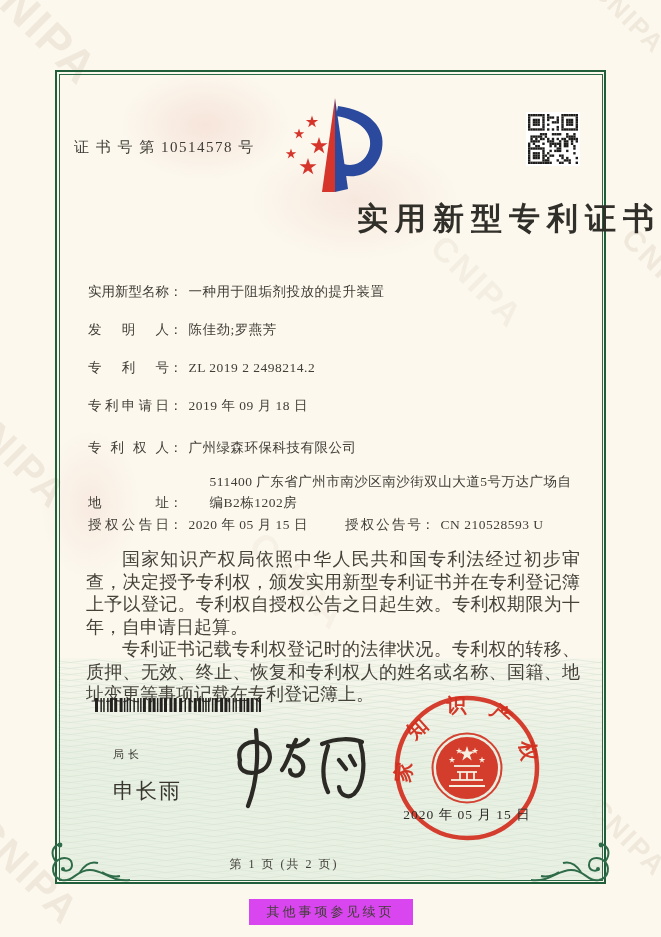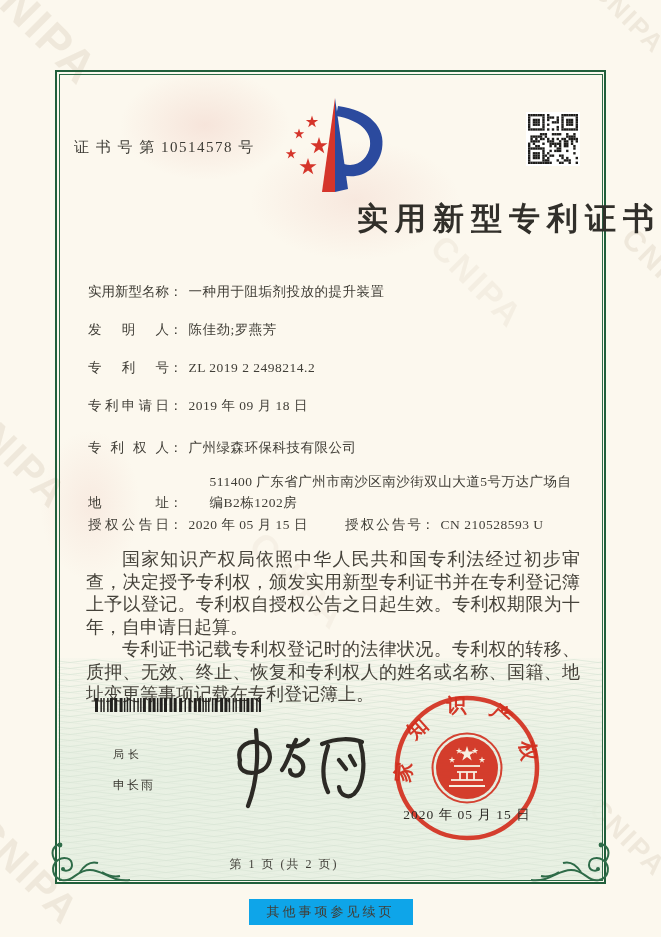--- a/index.html
+++ b/index.html
@@ -42,30 +42,30 @@
   .gpair2 .flabel{width:76px;}
   
   .paras{left:86px; top:548px; width:494px; font-size:18px; line-height:22.5px;
     color:#45423a; text-align:justify; z-index:2;}
   .paras p{margin:0; text-indent:2em;}
   
   .waves{left:58px; top:658px; width:545px; height:222px; z-index:0;
     background:linear-gradient(180deg, rgba(233,241,229,.2), rgba(229,239,225,.85) 45%);}
   .barcode{left:95px; top:698px; z-index:2; line-height:0;}
   .officer-title{left:113px; top:747px; font-size:11px; letter-spacing:4px; color:#38362f; z-index:3;}
-  .officer-name{left:113px; top:777px; font-size:12px; letter-spacing:2px; color:#38362f; z-index:3;}
+  .officer-name{left:113px; top:777px; font-size:21px; letter-spacing:2px; color:#38362f; z-index:3;}
   .sig{left:210px; top:722px; z-index:3; line-height:0;}
   .sealwrap{left:391px; top:694px; z-index:5; line-height:0;}
   .sealdate{left:391px; top:806px; width:152px; text-align:center; font-size:13.5px;
     color:#2f2d28; letter-spacing:1px; z-index:6;}
   .pagenum{left:0; top:856px; width:568px; text-align:center; font-size:12px;
     letter-spacing:2px; color:#3e3c36; z-index:2;}
   .flourish{z-index:3; line-height:0;}
   .note{
-    left:50%; top:899px; transform:translateX(-50%); background:#0ea5e9;
+    left:50%; top:899px; transform:translateX(-50%); background:#d946ef;
     padding:4px 18px; font-size:13px; letter-spacing:3px; color:#413e37;
     z-index:3; white-space:nowrap;
   }
 </style>
 </head>
 <body>
 
 <div class="page">
 
   <span class="wm" style="left:-38px;top:-4px;font-size:46px;">CNIPA</span>

